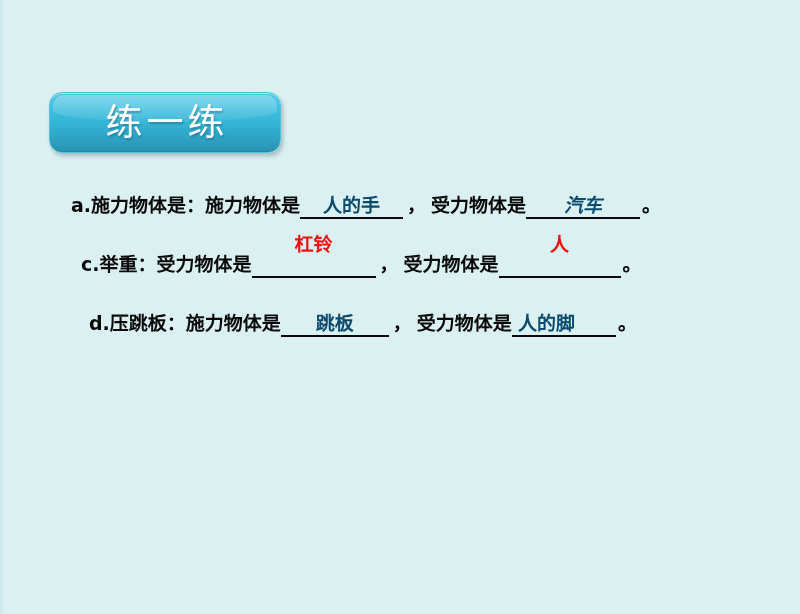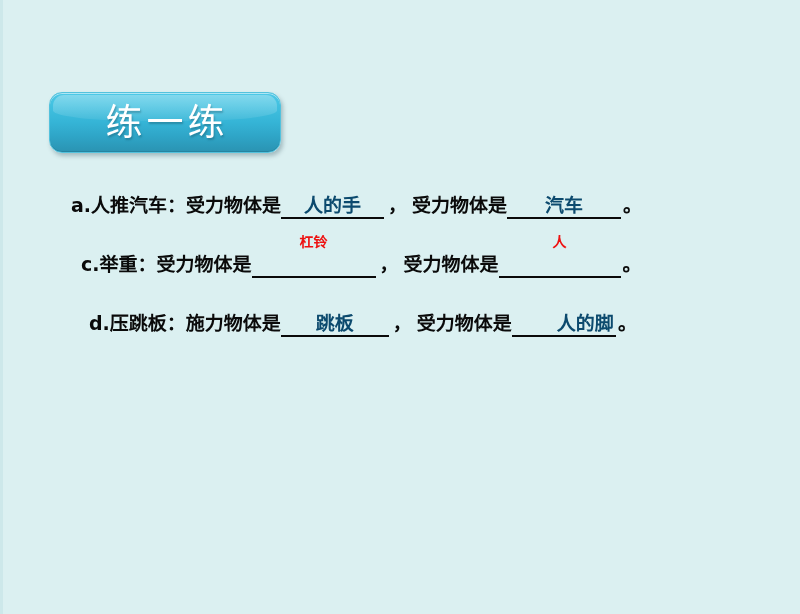--- a/index.html
+++ b/index.html
@@ -119,52 +119,52 @@
   .blank.raised {
     color: transparent;
   }
   .blank.raised .floater {
     position: absolute;
     left: 0;
     right: 0;
     top: -20px;
     color: #ee1111;
     font-weight: bold;
-    font-size: 14px;
+    font-size: 19px;
     text-align: center;
     line-height: 1;
   }
 
   
   .w-a1 { width: 103px; }
-  .w-a2 { width: 114px; }
+  .w-a2 { width: 114px; font-style: italic; }
   .w-b1 { width: 112px; }
   .w-b2 { width: 106px; }
   .w-c1 { width: 124px; }
   .w-c2 { width: 122px; }
   .w-d1 { width: 108px; }
   .w-d2 { width: 104px; }
 
-  .q-line.line-d .w-d2 { text-align: right; padding-left: 6px; }
+  .q-line.line-d .w-d2 { text-align: left; padding-left: 6px; }
   .q-line.line-a .w-a1 { text-align: center; }
 </style>
 </head>
 <body>
 
 <div class="slide">
 
   <div class="title-button">
     <span class="glare"></span>
     <span class="btn-label">练一练</span>
   </div>
 
   <div class="questions">
 
     <div class="q-line line-a">
-      <span class="stem">a.</span><span class="stem">人推汽车：受力物体是</span><span class="blank w-a1">人的手</span><span class="sep">，</span><span class="stem">受力物体是</span><span class="blank w-a2">汽车</span><span class="period">。</span>
+      <span class="stem">a.</span><span class="stem">施力物体是：施力物体是</span><span class="blank w-a1">人的手</span><span class="sep">，</span><span class="stem">受力物体是</span><span class="blank w-a2">汽车</span><span class="period">。</span>
     </div>
 
 
     <div class="q-line line-c">
       <span class="stem">c.</span><span class="stem">举重：受力物体是</span><span class="blank raised w-c1"><span class="floater">杠铃</span>&nbsp;</span><span class="sep">，</span><span class="stem">受力物体是</span><span class="blank raised w-c2"><span class="floater">人</span>&nbsp;</span><span class="period">。</span>
     </div>
 
     <div class="q-line line-d">
       <span class="stem">d.</span><span class="stem">压跳板：施力物体是</span><span class="blank w-d1">跳板</span><span class="sep">，</span><span class="stem">受力物体是</span><span class="blank w-d2">人的脚</span><span class="period">。</span>
     </div>

